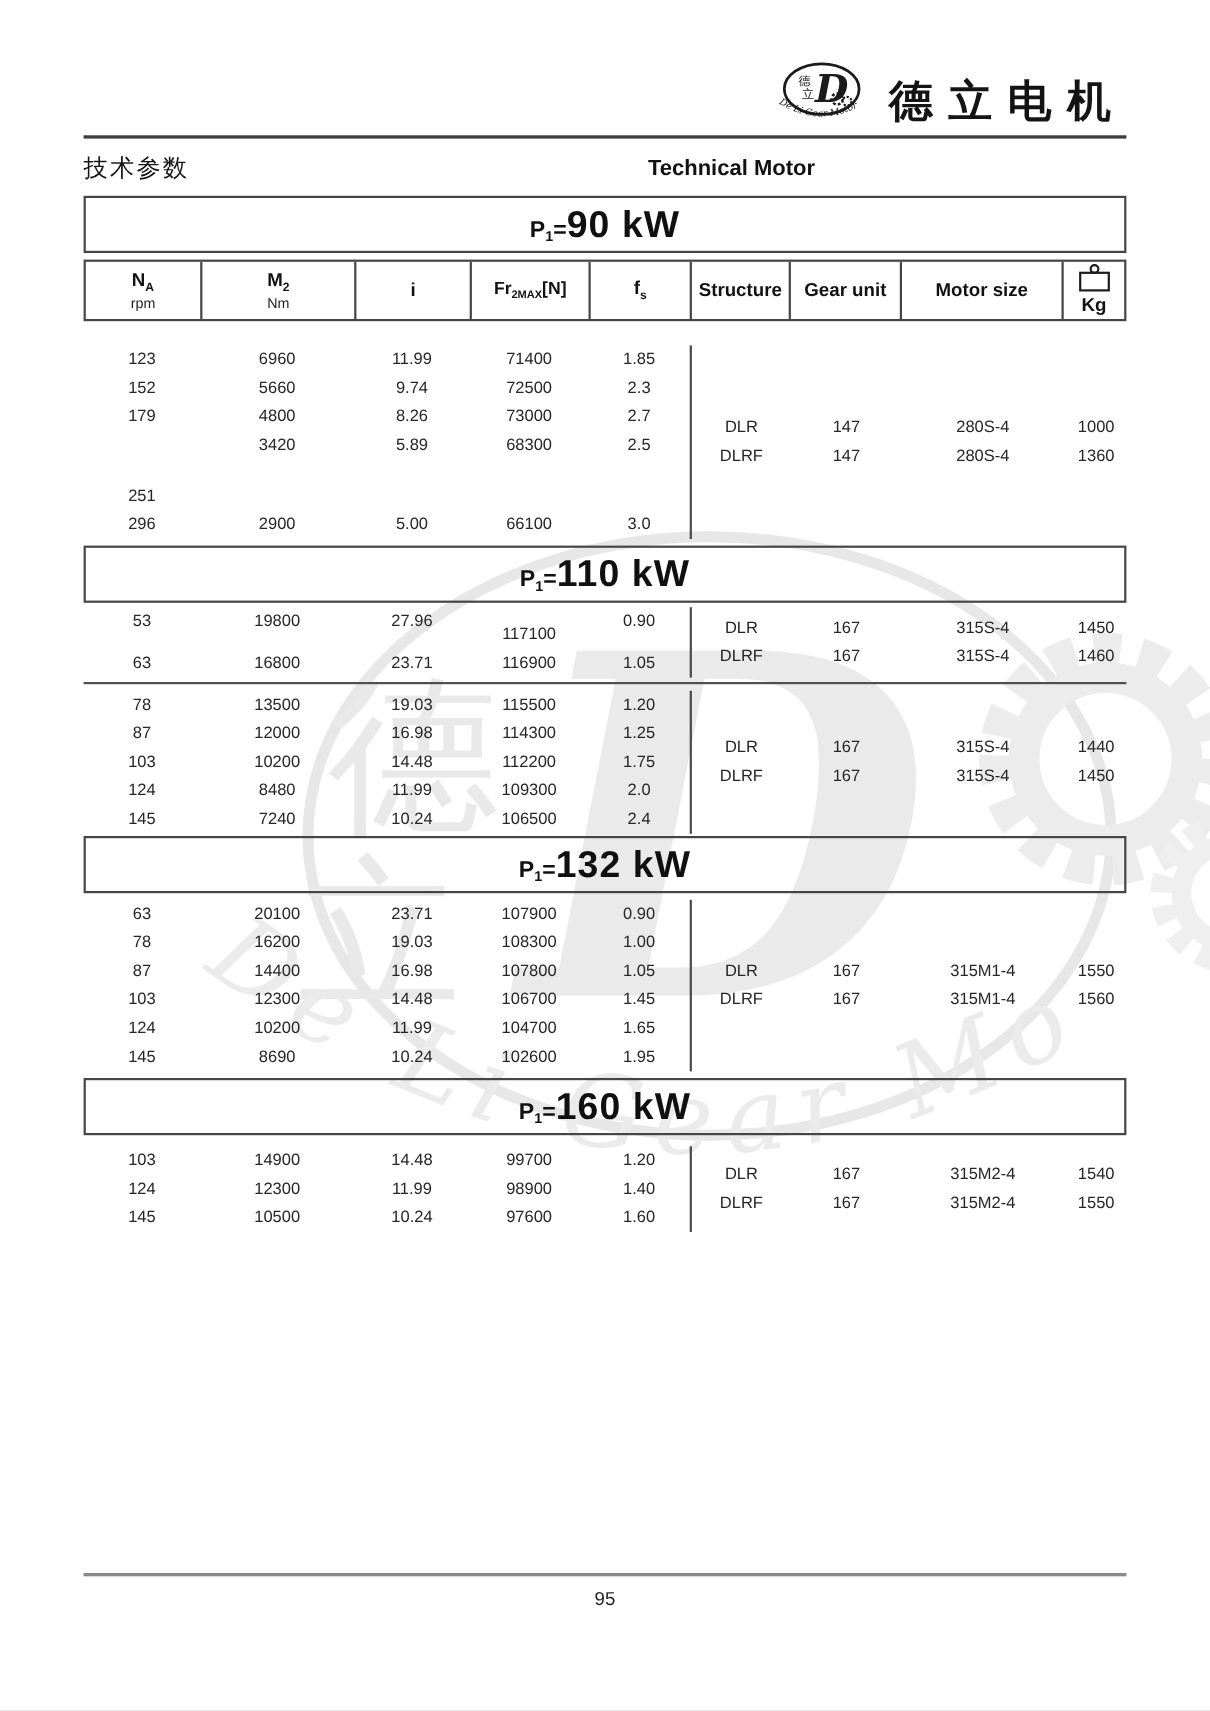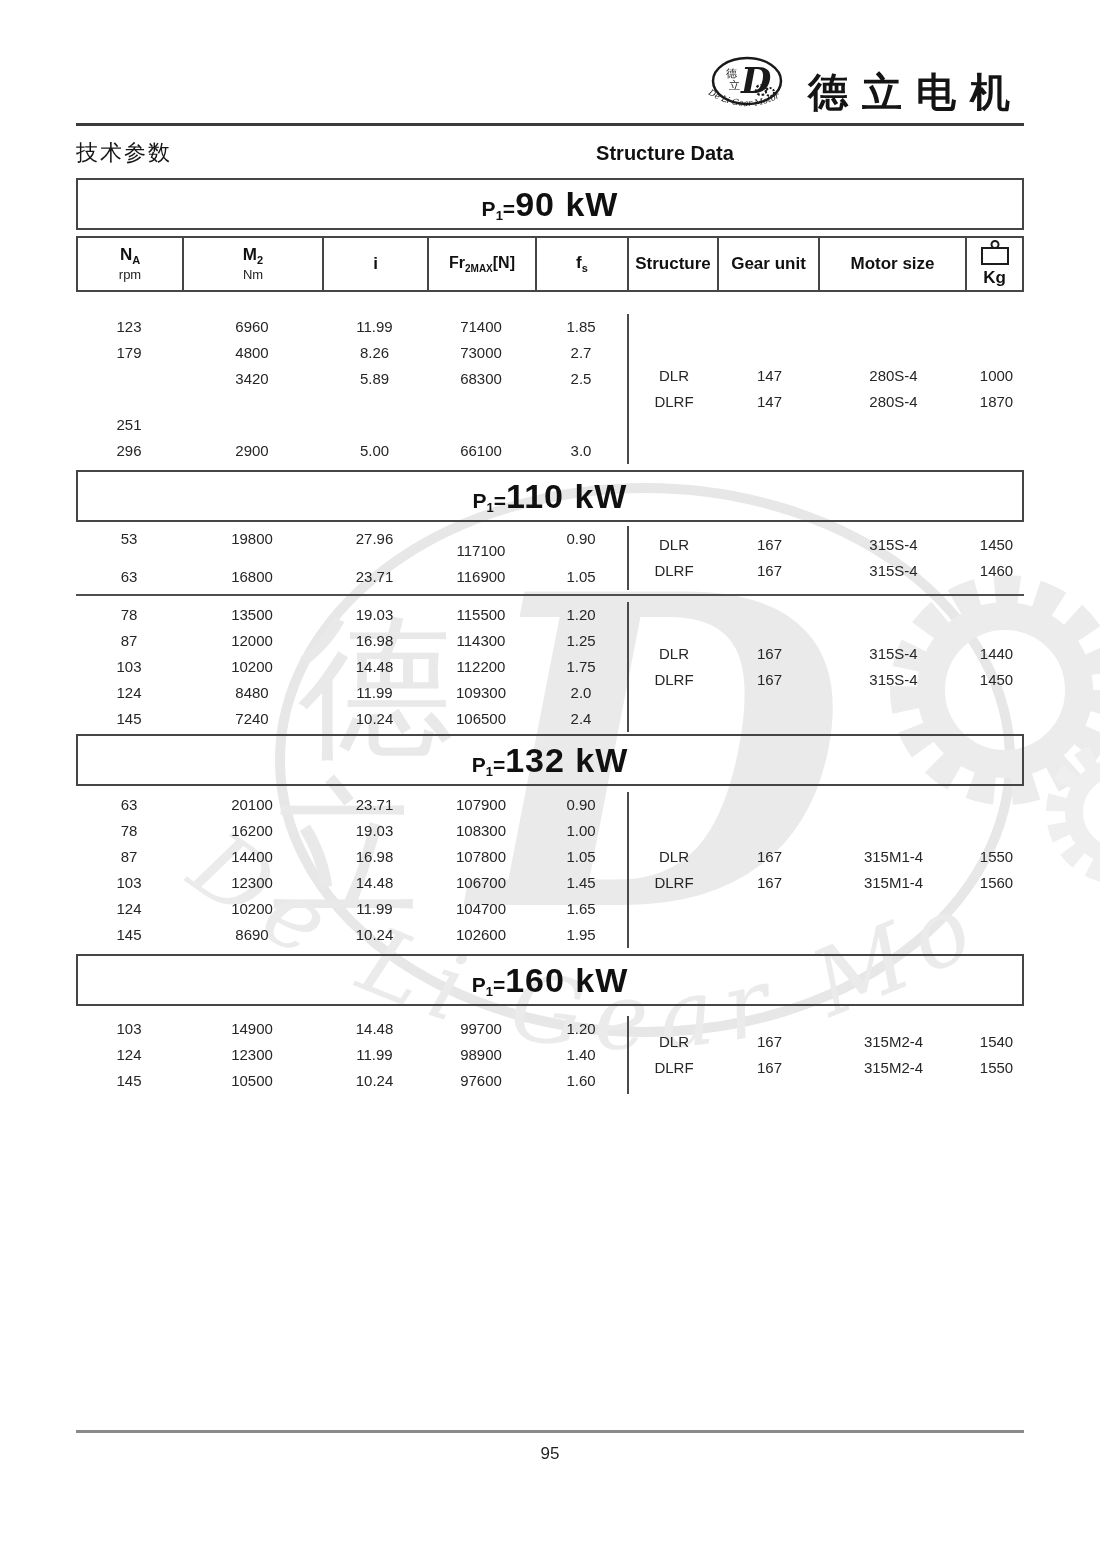--- a/index.html
+++ b/index.html
@@ -88,21 +88,21 @@
         <text font-size="8.5" font-style="italic" fill="#1a1a1a" font-family="'DejaVu Serif', serif">
           <textPath href="#logo-arc" xlink:href="#logo-arc">De Li Gear Motor</textPath>
         </text>
       </svg>
       <div class="brand-name">德立电机</div>
     </div>
 
     <div class="top-rule"></div>
 
     <div class="subtitle-cn">技术参数</div>
-    <div class="subtitle-en">Structure Data</div>
+    <div class="subtitle-en">Technical Motor</div>
 
     <div class="content">
       <div id="sections">
           <div class="power-title-box">
             <span class="pt-wrap">
               <span class="pt-small">P</span>
               <sub class="pt-sub">1</sub>
               <span class="pt-small">=</span>
               <span class="pt-big">90 kW</span>
             </span>
@@ -143,20 +143,27 @@
           <div class="group" style="padding: 22px 0px 6px;">
             <div class="left-rows">
               <div class="data-row">
                 <div class="cell" style="width: 106px;">123</div>
                 <div class="cell" style="width: 140px;">6960</div>
                 <div class="cell" style="width: 105px;">11.99</div>
                 <div class="cell" style="width: 108px;">71400</div>
                 <div class="cell" style="width: 92px;">1.85</div>
               </div>
               <div class="data-row">
+                <div class="cell" style="width: 106px;">152</div>
+                <div class="cell" style="width: 140px;">5660</div>
+                <div class="cell" style="width: 105px;">9.74</div>
+                <div class="cell" style="width: 108px;">72500</div>
+                <div class="cell" style="width: 92px;">2.3</div>
+              </div>
+              <div class="data-row">
                 <div class="cell" style="width: 106px;">179</div>
                 <div class="cell" style="width: 140px;">4800</div>
                 <div class="cell" style="width: 105px;">8.26</div>
                 <div class="cell" style="width: 108px;">73000</div>
                 <div class="cell" style="width: 92px;">2.7</div>
               </div>
               <div class="data-row">
                 <div class="cell" style="width: 106px; margin-top: 46px;">251</div>
                 <div class="cell" style="width: 140px;">3420</div>
                 <div class="cell" style="width: 105px;">5.89</div>
@@ -176,21 +183,21 @@
                 <div class="data-row">
                   <div class="cell" style="width: 90px;">DLR</div>
                   <div class="cell" style="width: 101px;">147</div>
                   <div class="cell" style="width: 147px;">280S-4</div>
                   <div class="cell" style="width: 59px;">1000</div>
                 </div>
                 <div class="data-row">
                   <div class="cell" style="width: 90px;">DLRF</div>
                   <div class="cell" style="width: 101px;">147</div>
                   <div class="cell" style="width: 147px;">280S-4</div>
-                  <div class="cell" style="width: 59px;">1870</div>
+                  <div class="cell" style="width: 59px;">1360</div>
                 </div>
               </div>
             </div>
           </div>
           <div class="power-title-box">
             <span class="pt-wrap">
               <span class="pt-small">P</span>
               <sub class="pt-sub">1</sub>
               <span class="pt-small">=</span>
               <span class="pt-big">110 kW</span>

